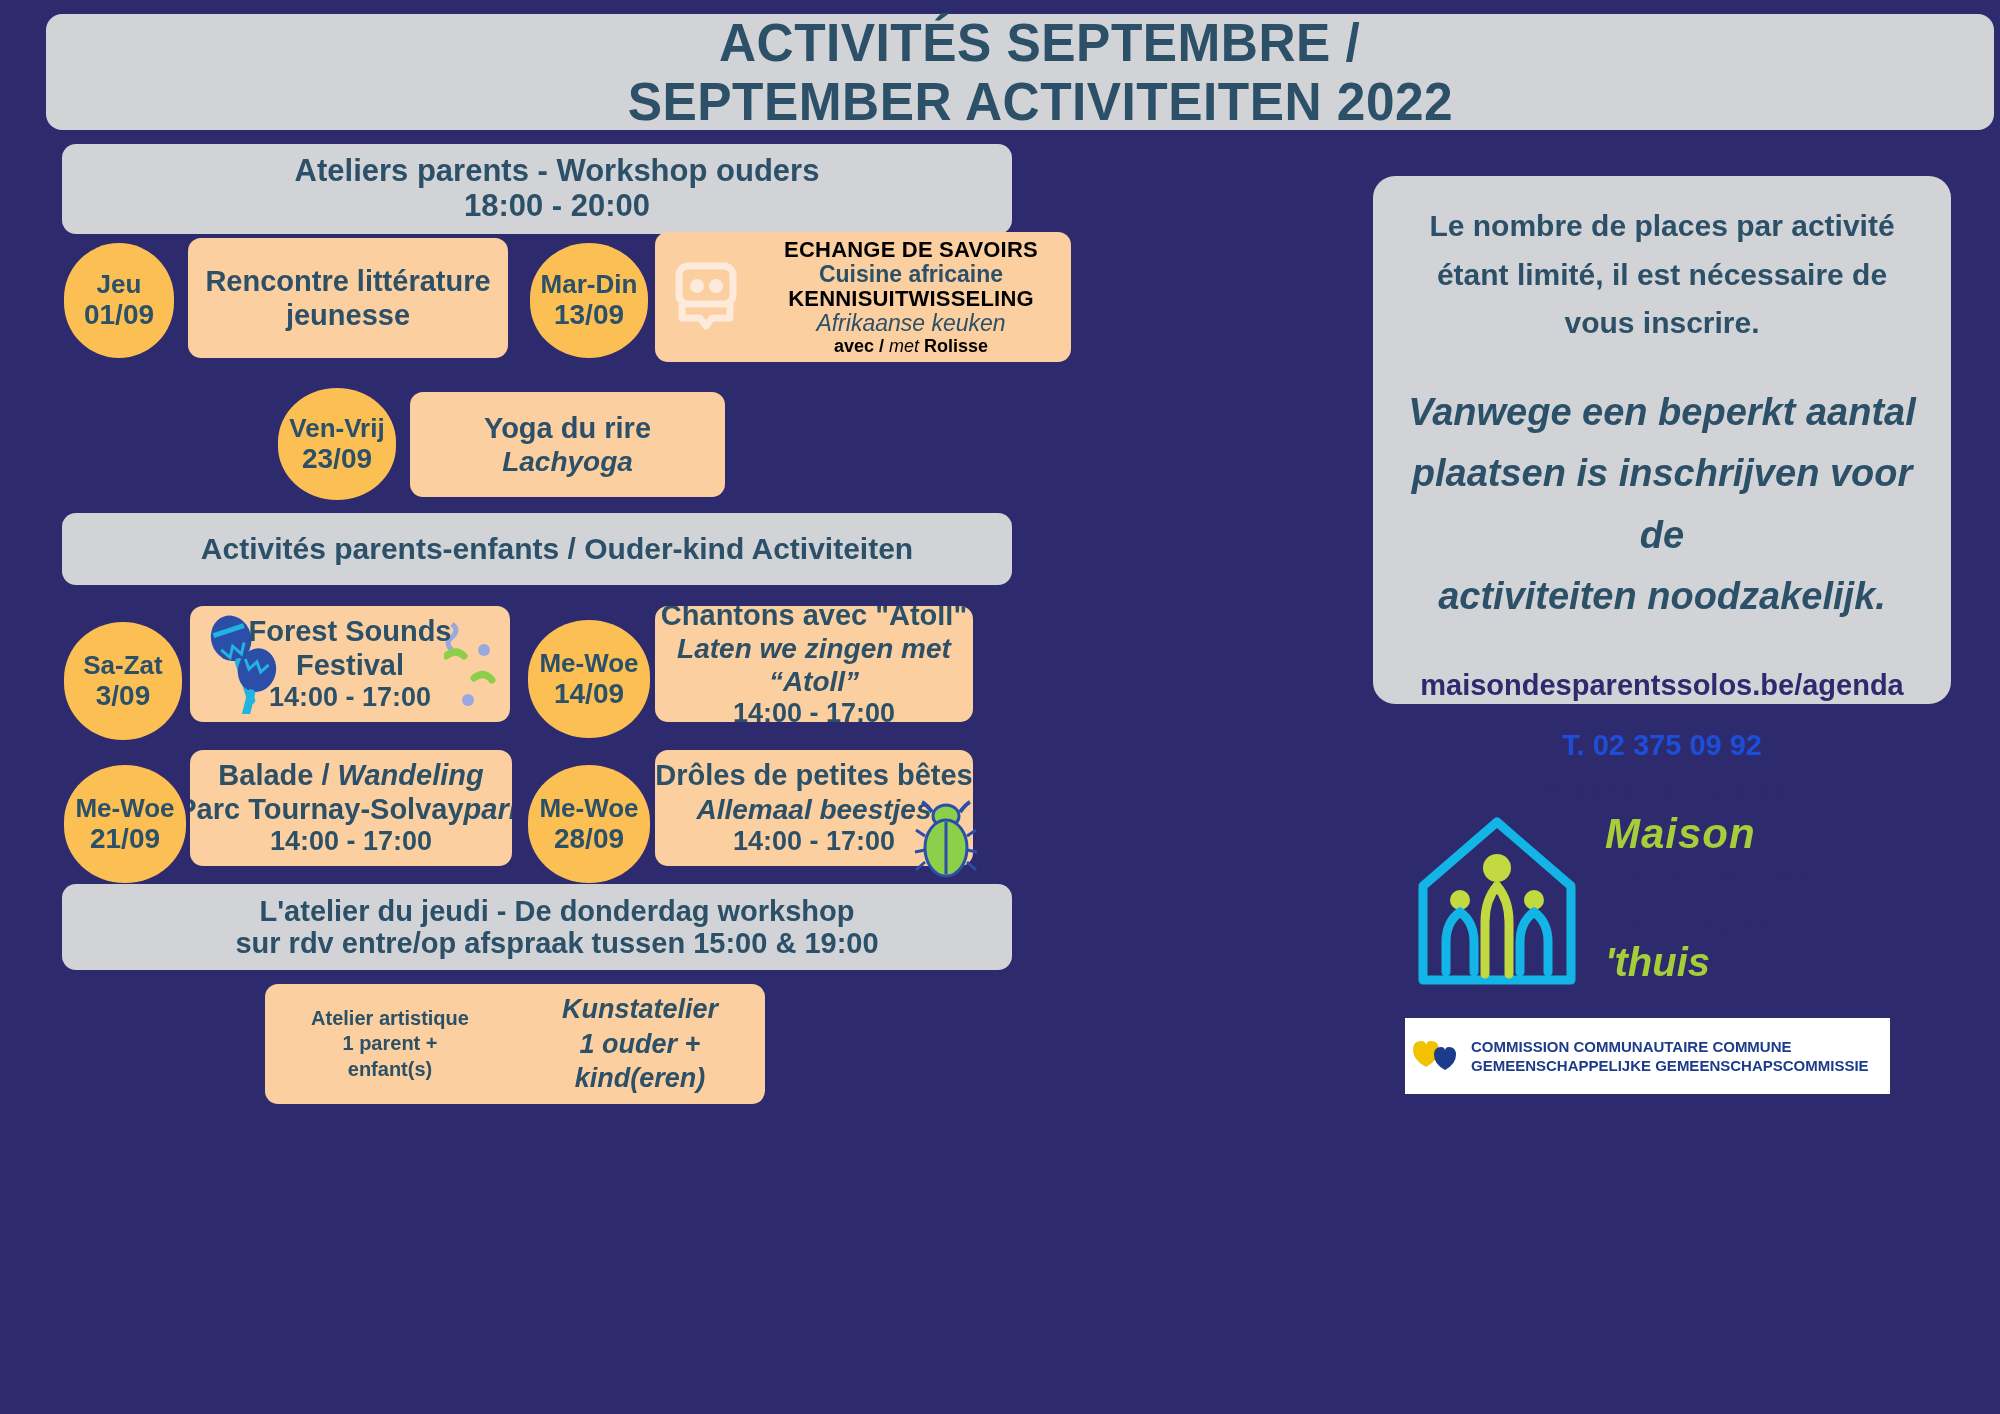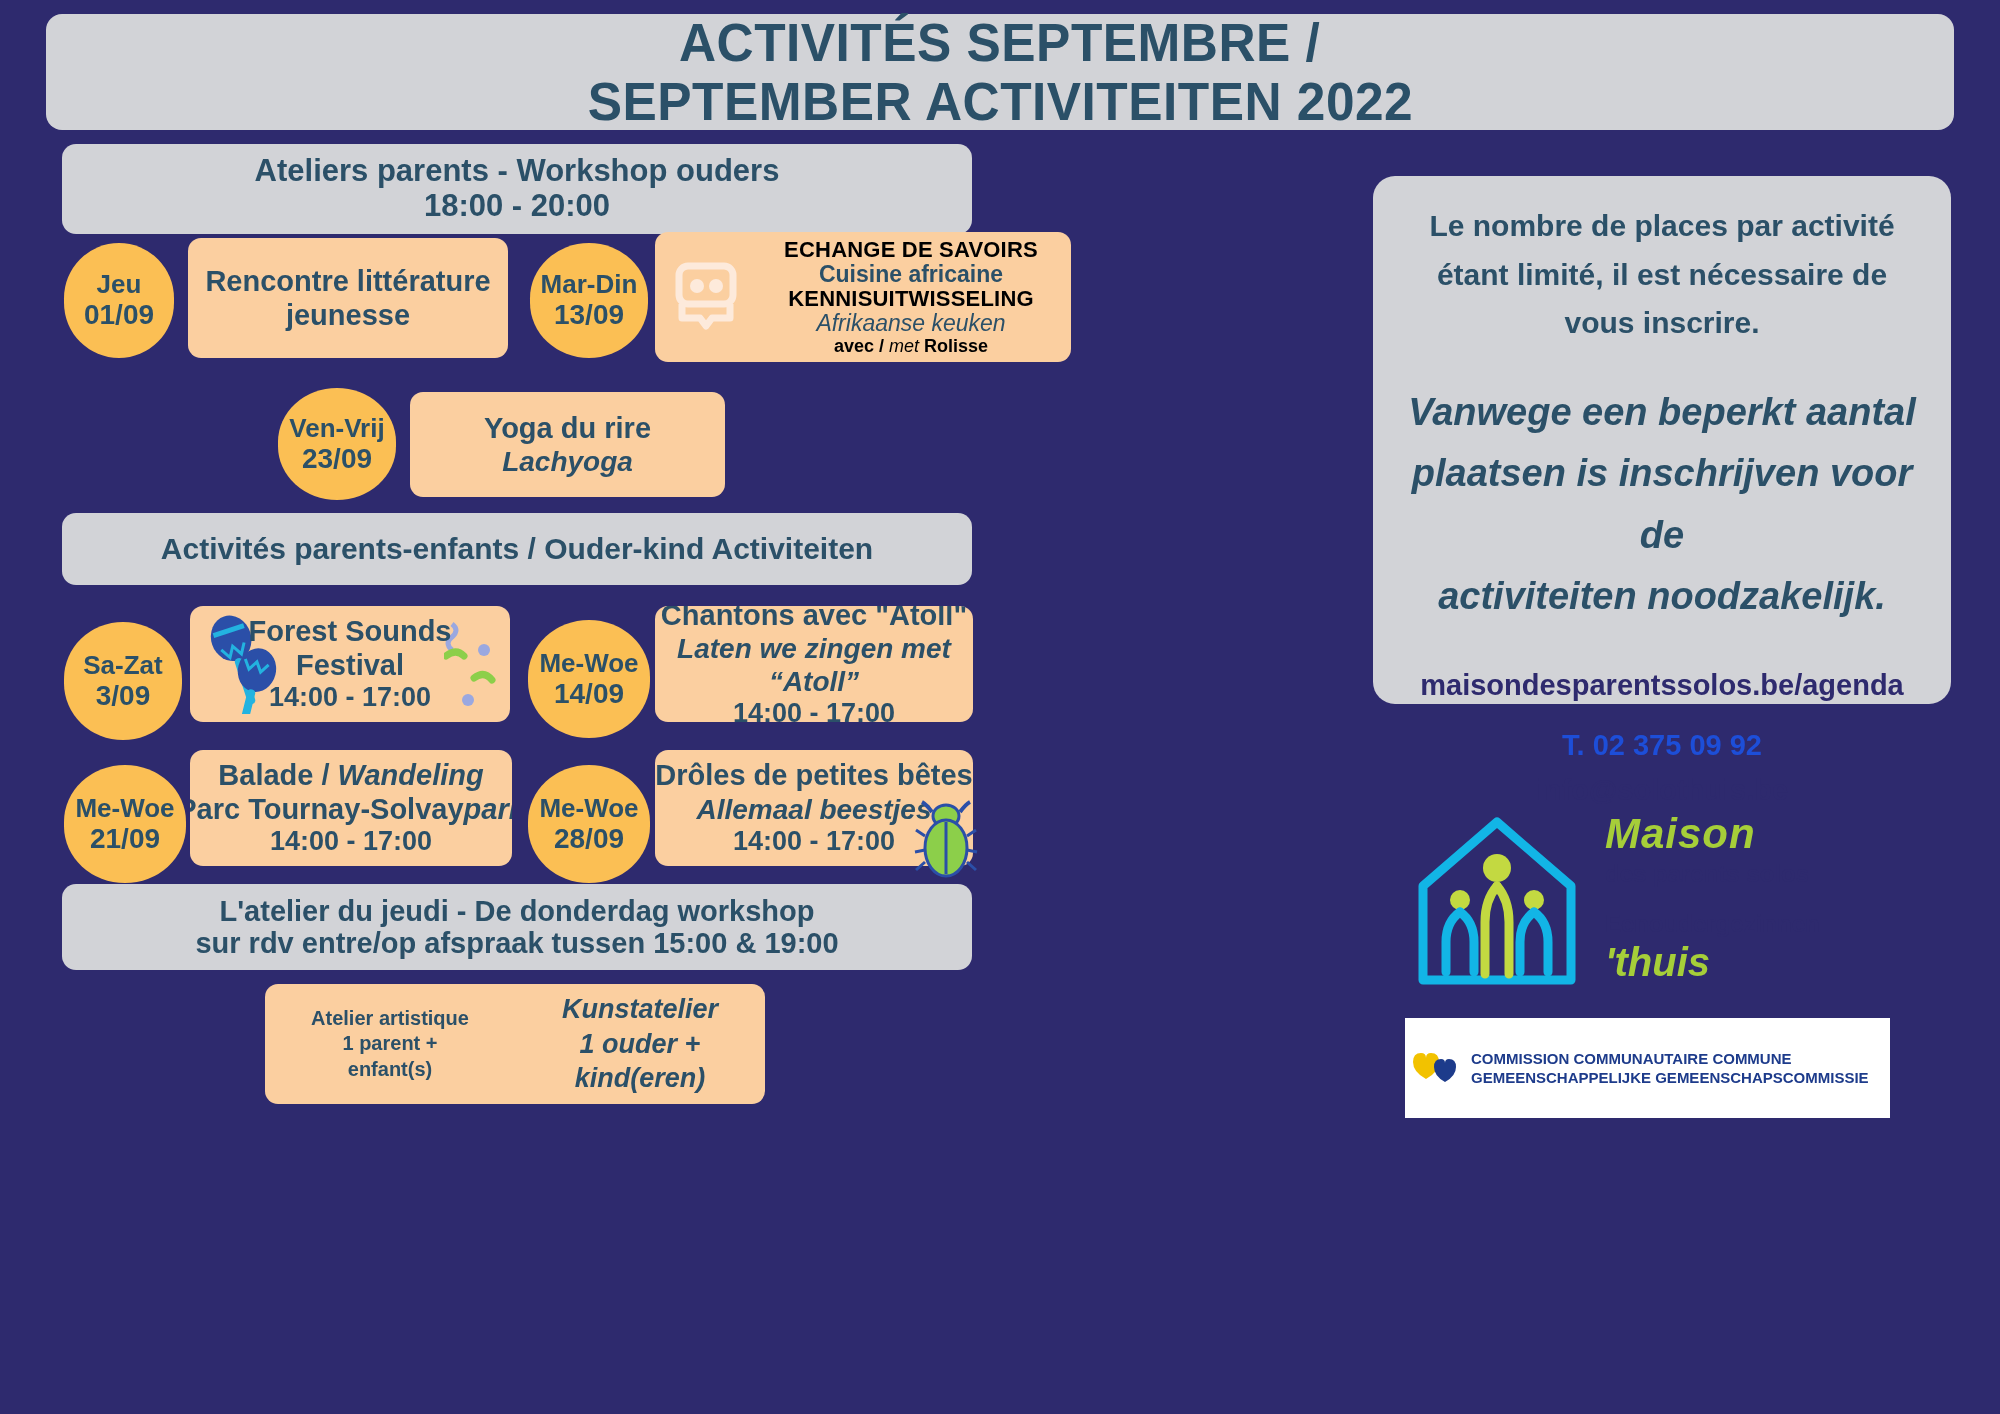--- a/index.html
+++ b/index.html
@@ -17,20 +17,21 @@
     background:#d2d3d7;
     border-radius:14px;
     color:#2b5068;
     font-weight:bold;
     text-align:center;
     display:flex;
     flex-direction:column;
     align-items:center;
     justify-content:center;
     line-height:1.12;
+    padding-left:40px;
   }
 
   
   #title-banner{
     position:absolute;left:46px;top:14px;width:1908px;height:116px;
     border-radius:16px;
   }
   #title-banner .tline{
     font-size:53px;letter-spacing:.5px;white-space:nowrap;
     font-family:"Liberation Sans", sans-serif;
@@ -129,21 +130,21 @@
   #logo-maison{
     position:absolute;left:210px;top:20px;
     color:#a6ce39;font-weight:bold;
   }
   #logo-maison .ln1{font-size:42px;font-style:italic;letter-spacing:1px;}
   #logo-maison .ln2{font-size:24px;color:#2e2a6e;font-weight:bold;margin-top:2px;}
   #logo-maison .ln3{font-size:24px;color:#2e2a6e;font-weight:bold;margin-top:22px;}
   #logo-maison .ln4{font-size:40px;font-style:italic;margin-top:2px;}
 
   #ccc-box{
-    position:absolute;left:1405px;top:1018px;width:485px;height:100px;
+    position:absolute;left:1405px;top:1018px;width:485px;height:76px;
     background:#ffffff;display:flex;align-items:center;
   }
   #ccc-text{margin-left:8px;color:#1d3b8b;font-weight:bold;font-size:15px;line-height:1.28;}
 
   .nowrap{white-space:nowrap;}
 </style>
 </head>
 <body>
 
 <div class="poster">

